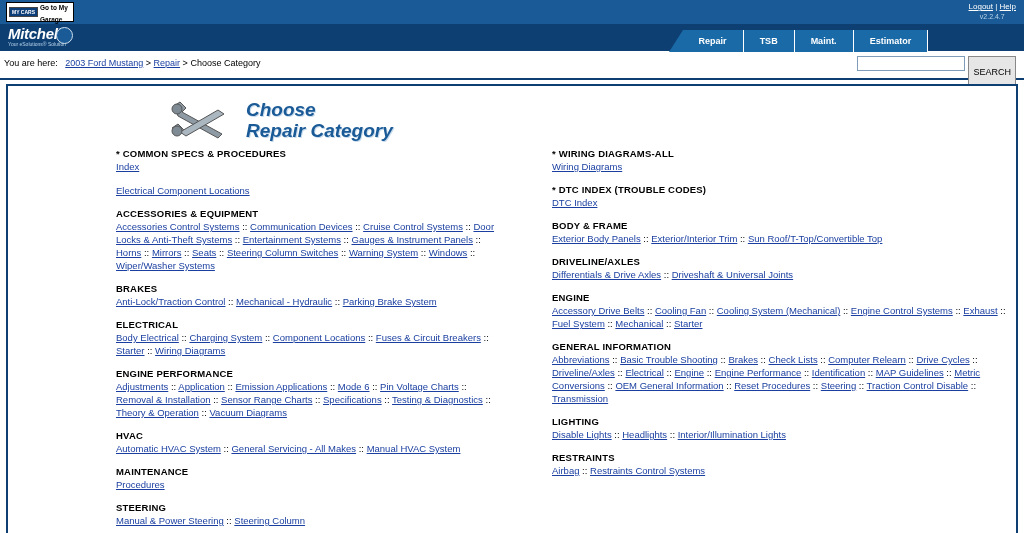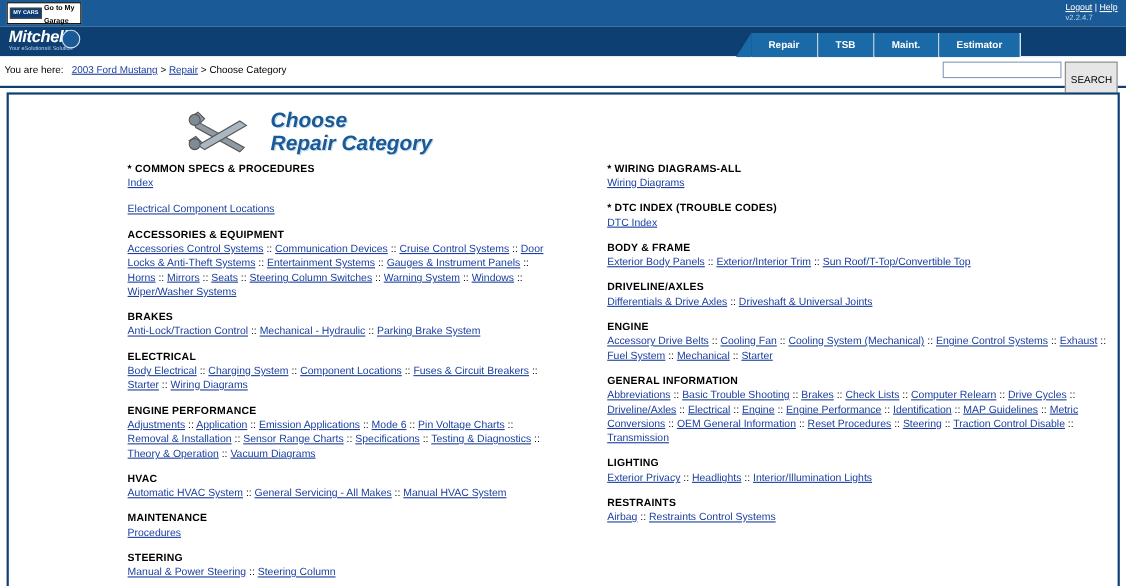--- a/index.html
+++ b/index.html
@@ -45,21 +45,21 @@
   }
   .mycars-text {
     font-size: 6.5px;
     line-height: 7px;
     color: #000;
     font-weight: bold;
   }
   .top-right {
     position: absolute;
     right: 8px; top: 2px;
-    text-align: left;
+    text-align: center;
     color: #ffffff;
     font-size: 8px;
     line-height: 10px;
   }
   .top-right a { color: #ffffff; text-decoration: underline; font-size: 8px; }
   .version { color: #b9d4e8; font-size: 7px; }
 
   
   .brandbar {
     position: relative;
@@ -356,21 +356,21 @@
         <div class="group">
           <div class="group-title">ENGINE</div>
           <div class="group-links"><a href="#">Accessory Drive Belts</a><span class="sep"> :: </span><a href="#">Cooling Fan</a><span class="sep"> :: </span><a href="#">Cooling System (Mechanical)</a><span class="sep"> :: </span><a href="#">Engine Control Systems</a><span class="sep"> :: </span><a href="#">Exhaust</a><span class="sep"> :: </span><a href="#">Fuel System</a><span class="sep"> :: </span><a href="#">Mechanical</a><span class="sep"> :: </span><a href="#">Starter</a></div>
         </div>
         <div class="group">
           <div class="group-title">GENERAL INFORMATION</div>
           <div class="group-links"><a href="#">Abbreviations</a><span class="sep"> :: </span><a href="#">Basic Trouble Shooting</a><span class="sep"> :: </span><a href="#">Brakes</a><span class="sep"> :: </span><a href="#">Check Lists</a><span class="sep"> :: </span><a href="#">Computer Relearn</a><span class="sep"> :: </span><a href="#">Drive Cycles</a><span class="sep"> :: </span><a href="#">Driveline/Axles</a><span class="sep"> :: </span><a href="#">Electrical</a><span class="sep"> :: </span><a href="#">Engine</a><span class="sep"> :: </span><a href="#">Engine Performance</a><span class="sep"> :: </span><a href="#">Identification</a><span class="sep"> :: </span><a href="#">MAP Guidelines</a><span class="sep"> :: </span><a href="#">Metric Conversions</a><span class="sep"> :: </span><a href="#">OEM General Information</a><span class="sep"> :: </span><a href="#">Reset Procedures</a><span class="sep"> :: </span><a href="#">Steering</a><span class="sep"> :: </span><a href="#">Traction Control Disable</a><span class="sep"> :: </span><a href="#">Transmission</a></div>
         </div>
         <div class="group">
           <div class="group-title">LIGHTING</div>
-          <div class="group-links"><a href="#">Exterior Privacy</a><span class="sep"> :: </span><a href="#">Headlights</a><span class="sep"> :: </span><a href="#">Interior/Illumination Lights</a></div>
+          <div class="group-links"><a href="#">Disable Lights</a><span class="sep"> :: </span><a href="#">Headlights</a><span class="sep"> :: </span><a href="#">Interior/Illumination Lights</a></div>
         </div>
         <div class="group">
           <div class="group-title">RESTRAINTS</div>
           <div class="group-links"><a href="#">Airbag</a><span class="sep"> :: </span><a href="#">Restraints Control Systems</a></div>
         </div>
       </div>
   </div>
 </div>
 
 <div class="footer">

